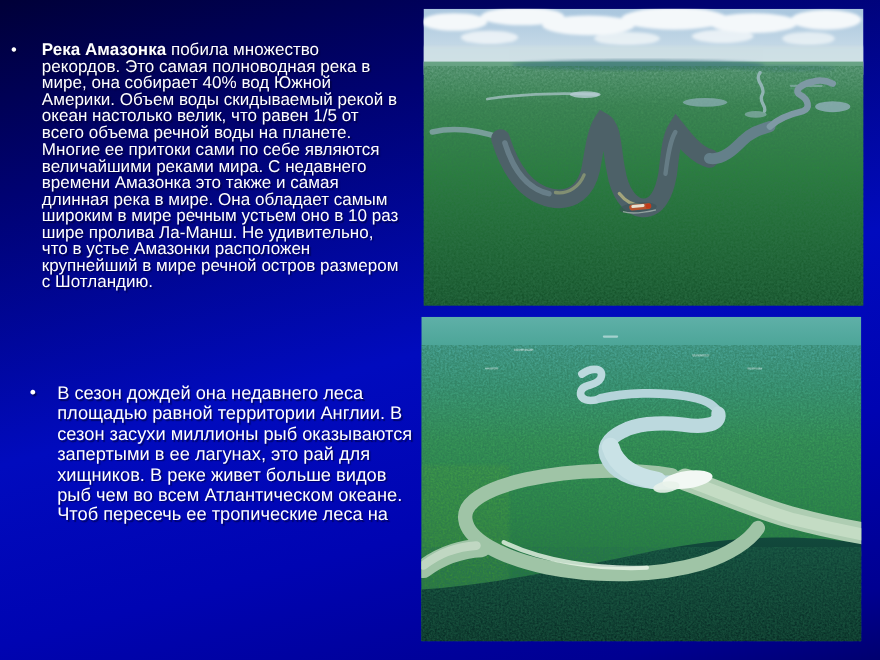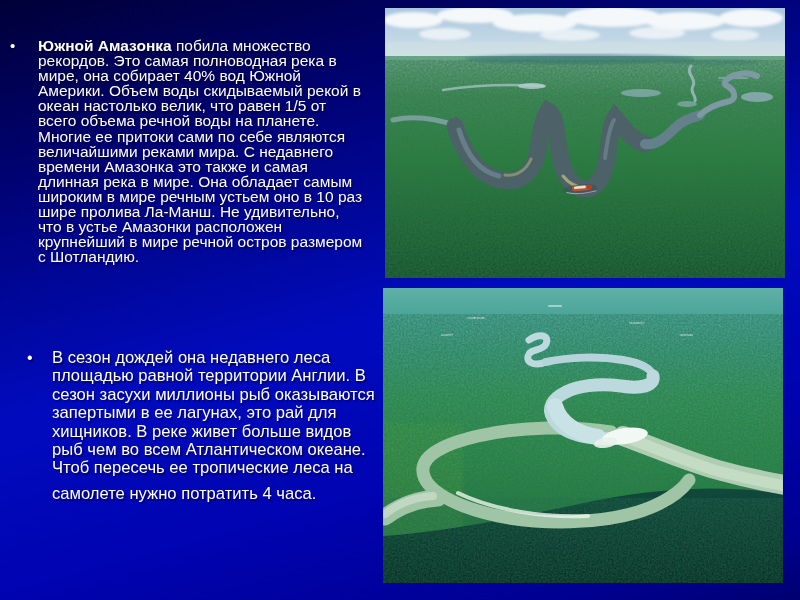--- a/index.html
+++ b/index.html
@@ -33,21 +33,21 @@
   #photo-top{left:385px;top:8px;width:400px;height:270px;}
   #photo-bottom{left:383px;top:288px;width:400px;height:295px;}
   figure svg{display:block;width:100%;height:100%;}
 </style>
 </head>
 <body>
 
 <div class="slide">
 
   <span id="marker1" class="bullet-marker">•</span>
-  <p id="text1" class="bullet-text"><b>Южной Амазонка</b><span> побила множество
+  <p id="text1" class="bullet-text"><b>Река Амазонка</b><span> побила множество
 рекордов. Это самая полноводная река в
 мире, она собирает 40% вод Южной
 Америки. Объем воды скидываемый рекой в
 океан настолько велик, что равен 1/5 от
 всего объема речной воды на планете.
 Многие ее притоки сами по себе являются
 величайшими реками мира. С недавнего
 времени Амазонка это также и самая
 длинная река в мире. Она обладает самым
 широким в мире речным устьем оно в 10 раз
@@ -57,21 +57,20 @@
 с Шотландию.</span></p>
 
   <span id="marker2" class="bullet-marker">•</span>
   <p id="text2" class="bullet-text">В сезон дождей она недавнего леса
 площадью равной территории Англии. В
 сезон засухи миллионы рыб оказываются
 запертыми в ее лагунах, это рай для
 хищников. В реке живет больше видов
 рыб чем во всем Атлантическом океане.
 Чтоб пересечь ее тропические леса на</p>
-  <p id="text2-last" class="bullet-text">самолете нужно потратить 4 часа.</p>
 
   <figure id="photo-top">
     <svg viewBox="0 0 400 270" preserveAspectRatio="none">
       <defs>
         <linearGradient id="sky1" x1="0" y1="0" x2="0" y2="1">
           <stop offset="0" stop-color="#a9c6de"></stop>
           <stop offset="0.55" stop-color="#c3d8e6"></stop>
           <stop offset="1" stop-color="#d8e6ea"></stop>
         </linearGradient>
         <linearGradient id="forest1" x1="0" y1="0" x2="0" y2="1">

